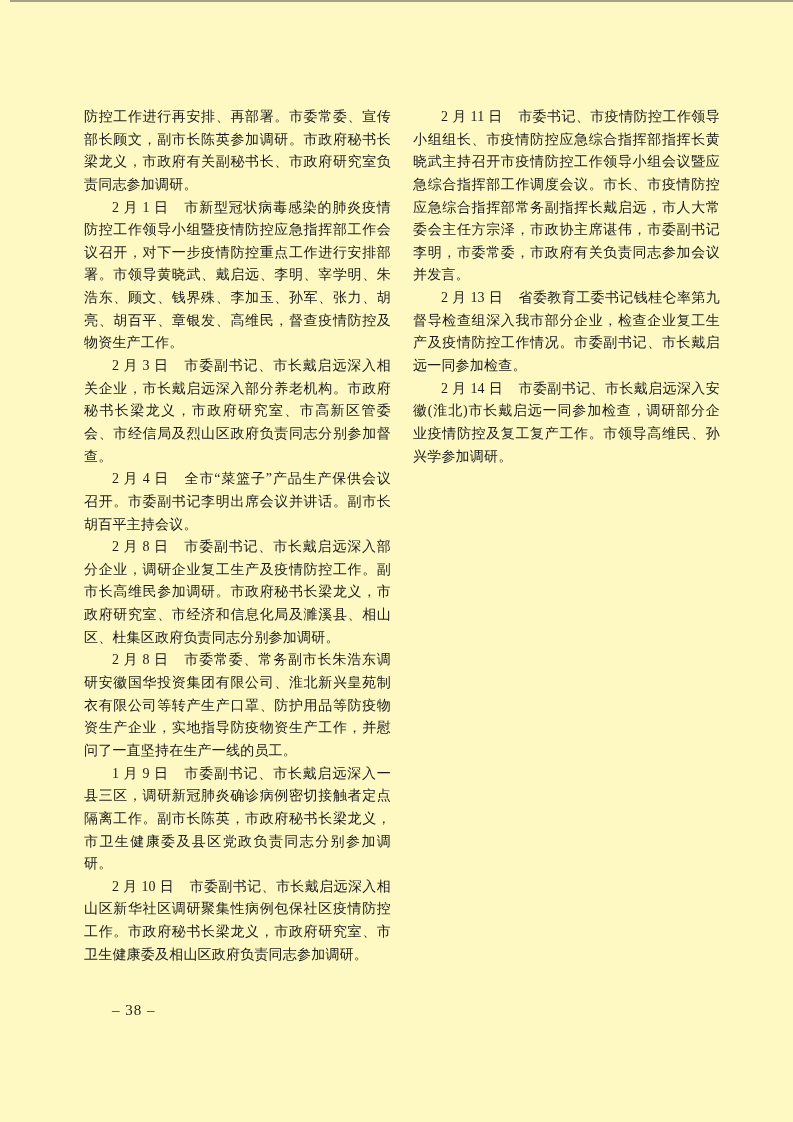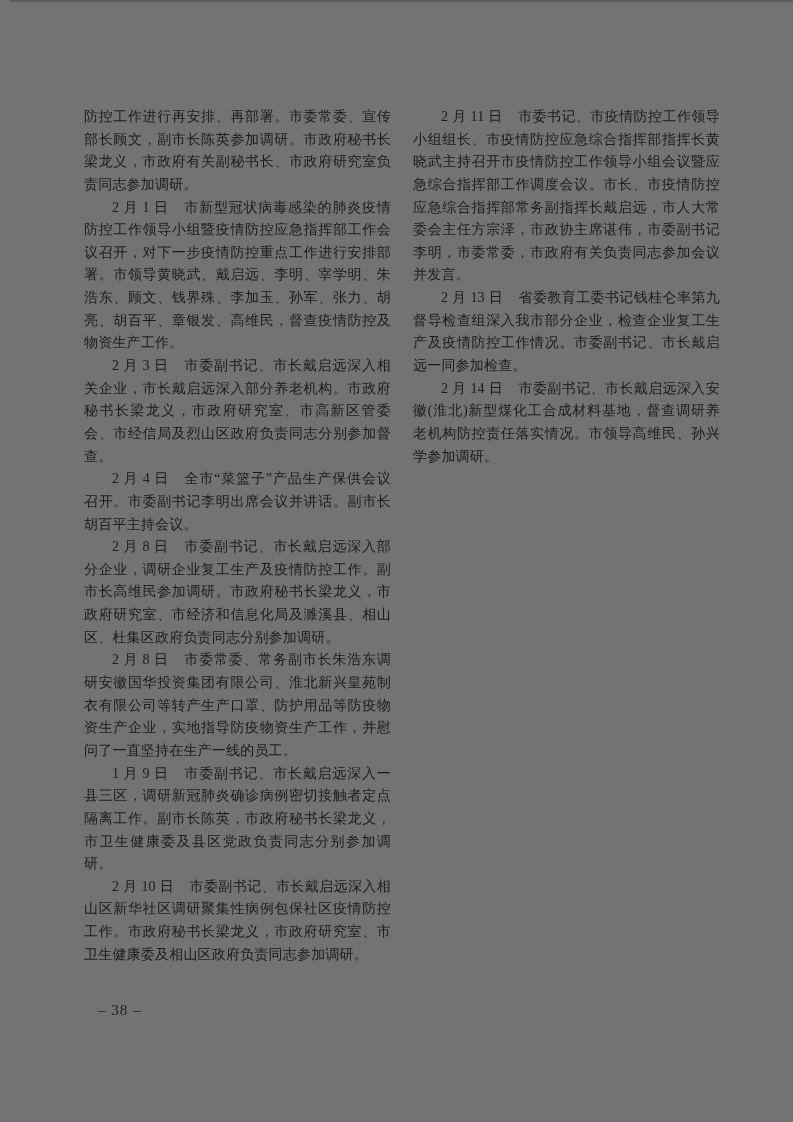--- a/index.html
+++ b/index.html
@@ -5,21 +5,21 @@
   html, body { margin: 0; padding: 0; }
   body {
     width: 793px; height: 1122px;
     background: #ffffff;
     position: relative;
     font-family: "Liberation Serif", "DejaVu Serif", serif;
     color: #1b1b1b;
   }
   .page {
     position: absolute; inset: 0;
-    background: #737373;
+    background: #fef9c3;
     overflow: hidden;
   }
   .scan-edge-top {
     position: absolute; top: 0; left: 10px; right: 0; height: 2px;
     background: #4a4a4a; opacity: 0.5;
   }
   .columns {
     position: absolute;
     left: 84px; top: 106px;
     width: 636px; height: 888px;
@@ -34,21 +34,21 @@
   }
   .entry {
     margin: 0;
     text-indent: 2em;
     word-break: break-all;
   }
   .entry.continuation { text-indent: 0; }
   .entry-date { margin-right: 1.1em; white-space: nowrap; }
   .page-number {
     position: absolute;
-    left: 98px; top: 1002px;
+    left: 112px; top: 1002px;
     font-size: 15px;
     letter-spacing: 1px;
     color: #1f1f1f;
   }
 </style>
 </head>
 <body>
 
 <div class="page">
   <div class="scan-edge-top"></div>
@@ -69,18 +69,18 @@
 
   <p class="entry"><span class="entry-date">1 月 9 日</span><span class="entry-text">市委副书记、市长戴启远深入一县三区，调研新冠肺炎确诊病例密切接触者定点隔离工作。副市长陈英，市政府秘书长梁龙义，市卫生健康委及县区党政负责同志分别参加调研。</span></p>
 
   <p class="entry"><span class="entry-date">2 月 10 日</span><span class="entry-text">市委副书记、市长戴启远深入相山区新华社区调研聚集性病例包保社区疫情防控工作。市政府秘书长梁龙义，市政府研究室、市卫生健康委及相山区政府负责同志参加调研。</span></p>
 
   <p class="entry"><span class="entry-date">2 月 11 日</span><span class="entry-text">市委书记、市疫情防控工作领导小组组长、市疫情防控应急综合指挥部指挥长黄晓武主持召开市疫情防控工作领导小组会议暨应急综合指挥部工作调度会议。市长、市疫情防控应急综合指挥部常务副指挥长戴启远，市人大常委会主任方宗泽，市政协主席谌伟，市委副书记李明，市委常委，市政府有关负责同志参加会议并发言。</span></p>
 
 
   <p class="entry"><span class="entry-date">2 月 13 日</span><span class="entry-text">省委教育工委书记钱桂仑率第九督导检查组深入我市部分企业，检查企业复工生产及疫情防控工作情况。市委副书记、市长戴启远一同参加检查。</span></p>
 
-  <p class="entry"><span class="entry-date">2 月 14 日</span><span class="entry-text">市委副书记、市长戴启远深入安徽(淮北)新型煤化工合成材料基地，督查调研养老机构防控责任落实情况。市领导高维民、孙兴学参加调研。</span></p>
+  <p class="entry"><span class="entry-date">2 月 14 日</span><span class="entry-text">市委副书记、市长戴启远深入安徽(淮北)市长戴启远一同参加检查，调研部分企业疫情防控及复工复产工作。市领导高维民、孙兴学参加调研。</span></p>
 
 
 </div>
   <div class="page-number">– 38 –</div>
 </div>
 
 </body></html>

